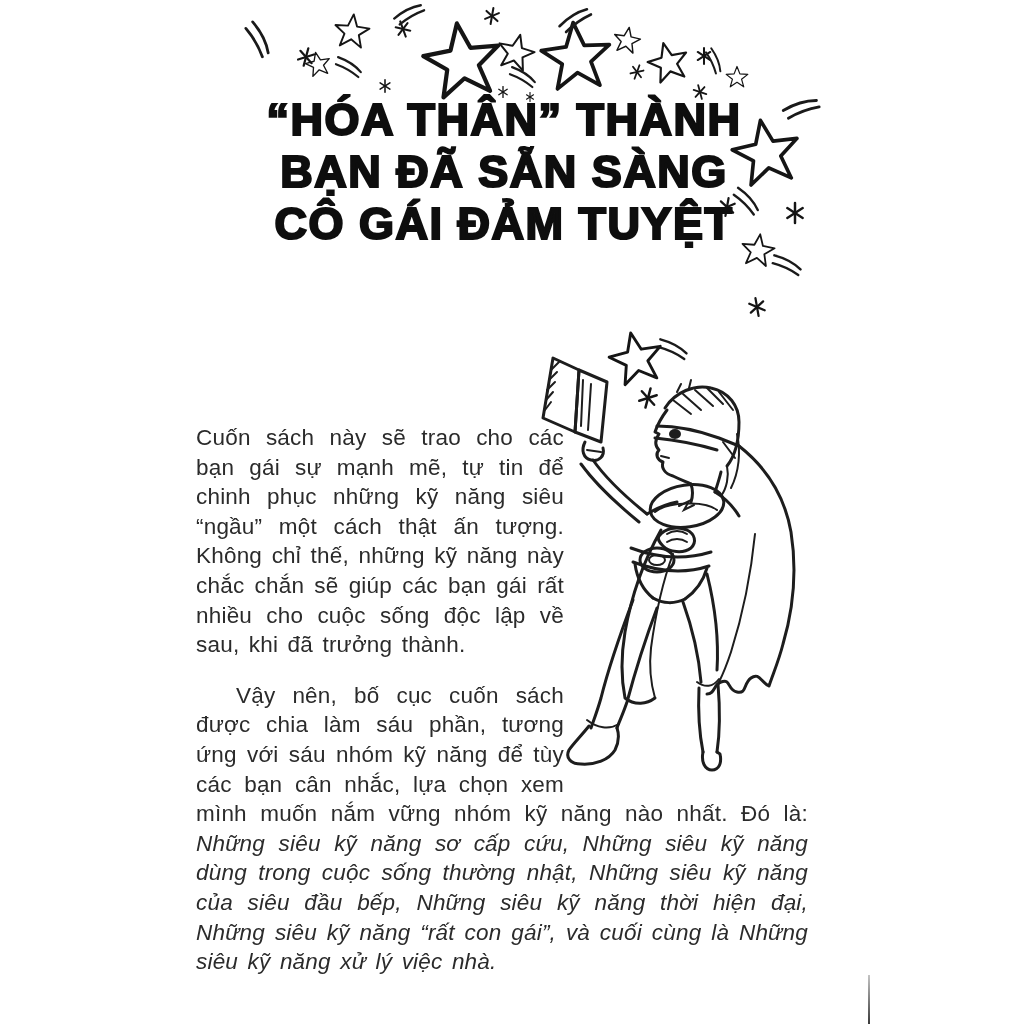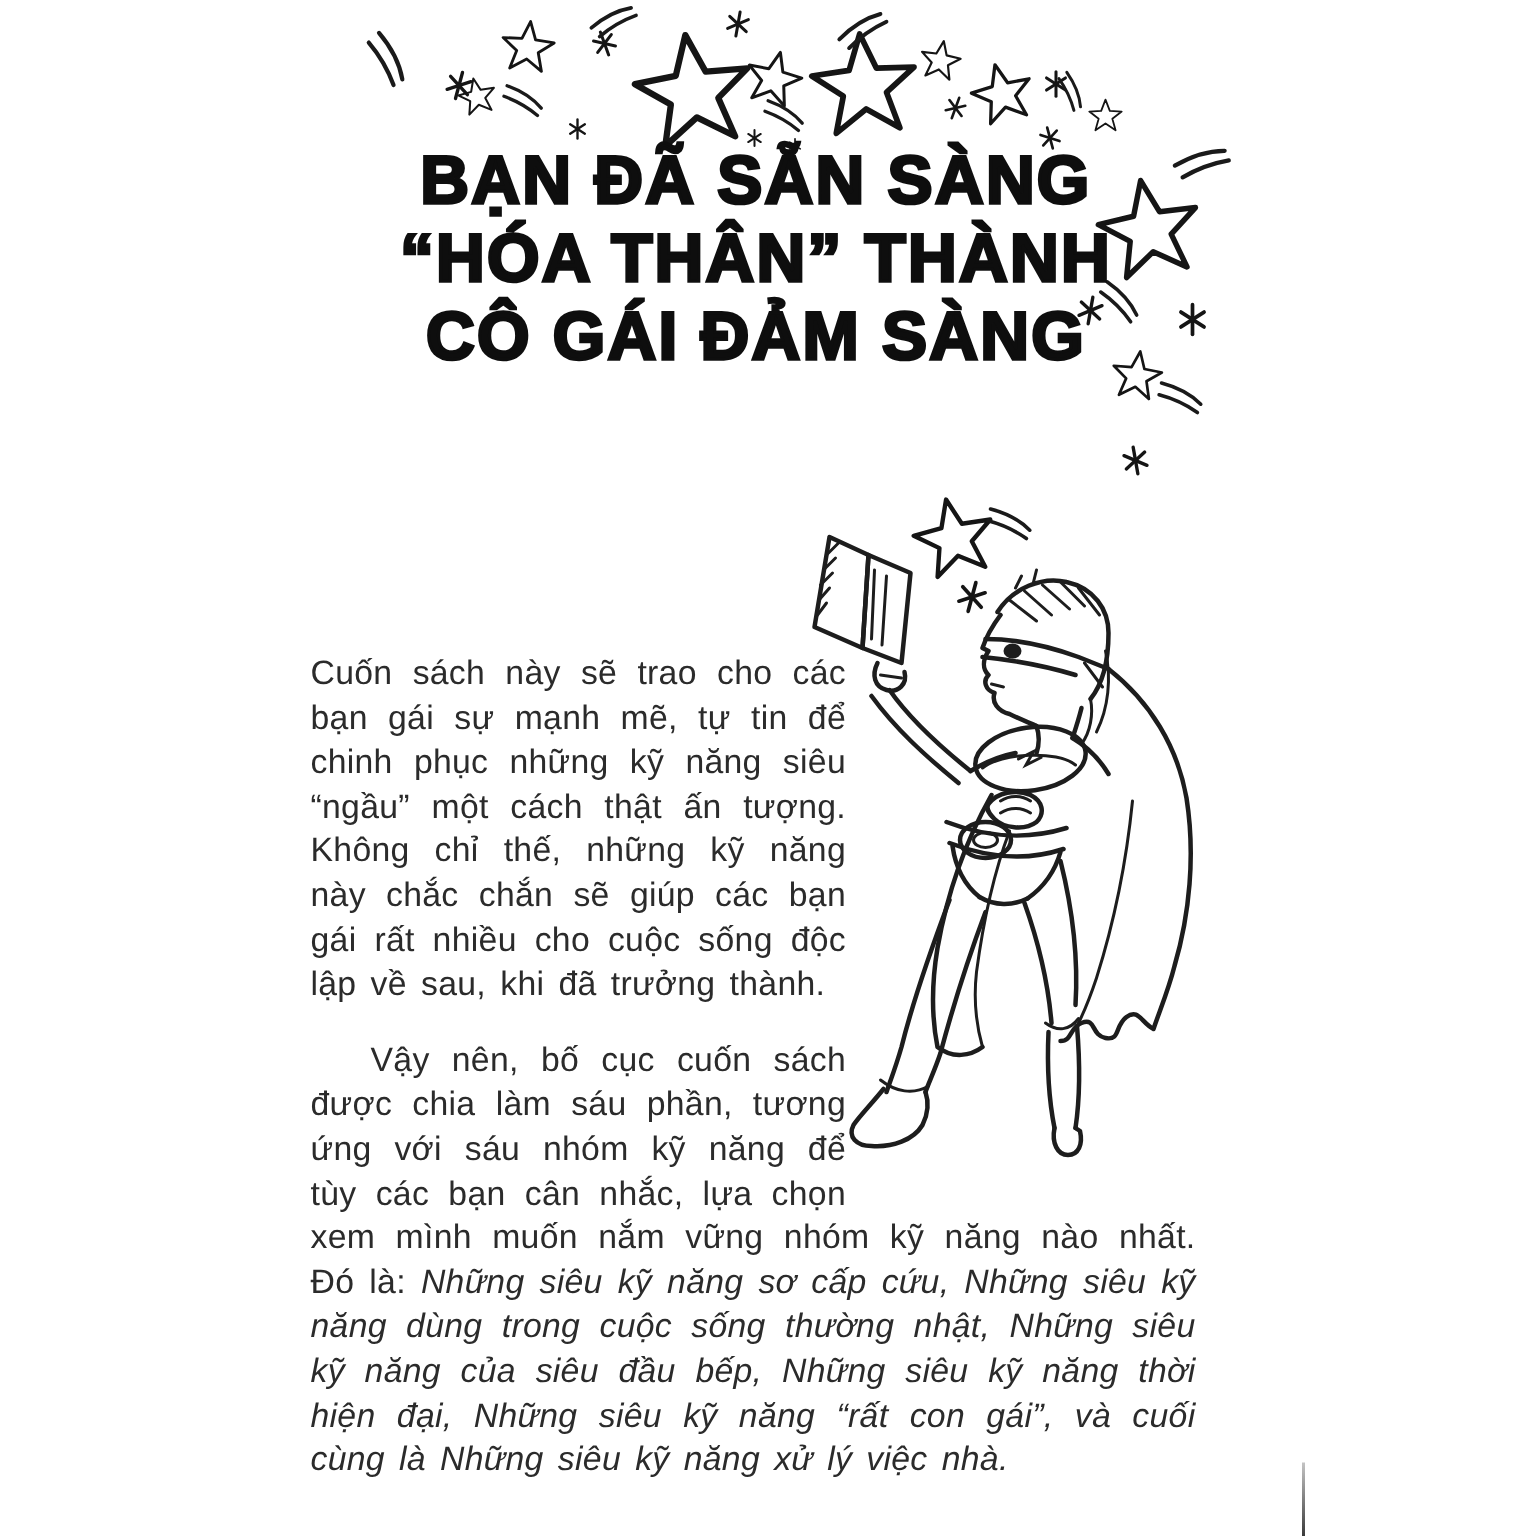--- a/index.html
+++ b/index.html
@@ -12,21 +12,21 @@
     position:absolute;left:132px;top:94px;width:744px;text-align:center;
     font-weight:bold;font-size:45px;line-height:52px;color:#0e0e0e;
     letter-spacing:1.5px;-webkit-text-stroke:2.2px #0e0e0e;
   }
   .title div{white-space:nowrap;}
   .bodytext{
     position:absolute;left:192px;top:419px;width:620px;
     font-size:22.5px;line-height:29.6px;text-align:justify;color:#2b2b2b;
     word-spacing:3px;letter-spacing:0.2px;
   }
-  .bodytext p{margin:15px;}
+  .bodytext p{margin:4px;}
   .bodytext p + p{margin-top:21px;}
   .p2{text-indent:40px;}
   .illu-spacer{float:right;width:248px;height:372px;}
   .it{font-style:italic;}
   svg{position:absolute;overflow:visible;}
   .stars{left:0;top:0;}
   .figure{left:515px;top:322px;}
   .ln{stroke:#1d1d1d;stroke-width:3;fill:none;stroke-linecap:round;stroke-linejoin:round;}
   .ln-thin{stroke:#1d1d1d;stroke-width:2;fill:none;stroke-linecap:round;}
   .edge-artifact{
@@ -93,23 +93,23 @@
       <use href="#swoosh2" transform="translate(574,20) rotate(15) scale(0.65) translate(-25,-25)" vector-effect="non-scaling-stroke"></use>
       <use href="#swoosh2" transform="translate(714,60) rotate(115) scale(0.5) translate(-25,-25)" vector-effect="non-scaling-stroke"></use>
       <use href="#swoosh2" transform="translate(800,108) rotate(30) scale(0.7) translate(-25,-25)" vector-effect="non-scaling-stroke"></use>
       <use href="#swoosh2" transform="translate(746,200) rotate(95) scale(0.6) translate(-25,-25)" vector-effect="non-scaling-stroke"></use>
       <use href="#swoosh2" transform="translate(786,264) rotate(75) scale(0.6) translate(-25,-25)" vector-effect="non-scaling-stroke"></use>
       <use href="#swoosh2" transform="translate(672,348) rotate(75) scale(0.6) translate(-25,-25)" vector-effect="non-scaling-stroke"></use>
     </g>
   </svg>
 
   <div class="title">
+    <div>“HÓA THÂN” THÀNH</div>
     <div>BẠN ĐÃ SẴN SÀNG</div>
-    <div>“HÓA THÂN” THÀNH</div>
-    <div>CÔ GÁI ĐẢM SÀNG</div>
+    <div>CÔ GÁI ĐẢM TUYỆT</div>
   </div>
 
   <svg class="figure" width="350" height="470" viewBox="0 0 350 470" aria-hidden="true">
 
     <path class="ln-thin" d="M162,70 L166,62 M174,66 L176,58"></path>
 
     <g>
       <path class="ln" d="M64,48 L38,36 L28,96 L60,110 Z"></path>
       <path class="ln" d="M64,48 L92,60 L86,120 L60,110 Z"></path>
       <path class="ln-thin" d="M44,40 L36,48 M42,50 L34,58 M40,60 L32,68 M38,70 L31,78 M36,80 L30,88"></path>

